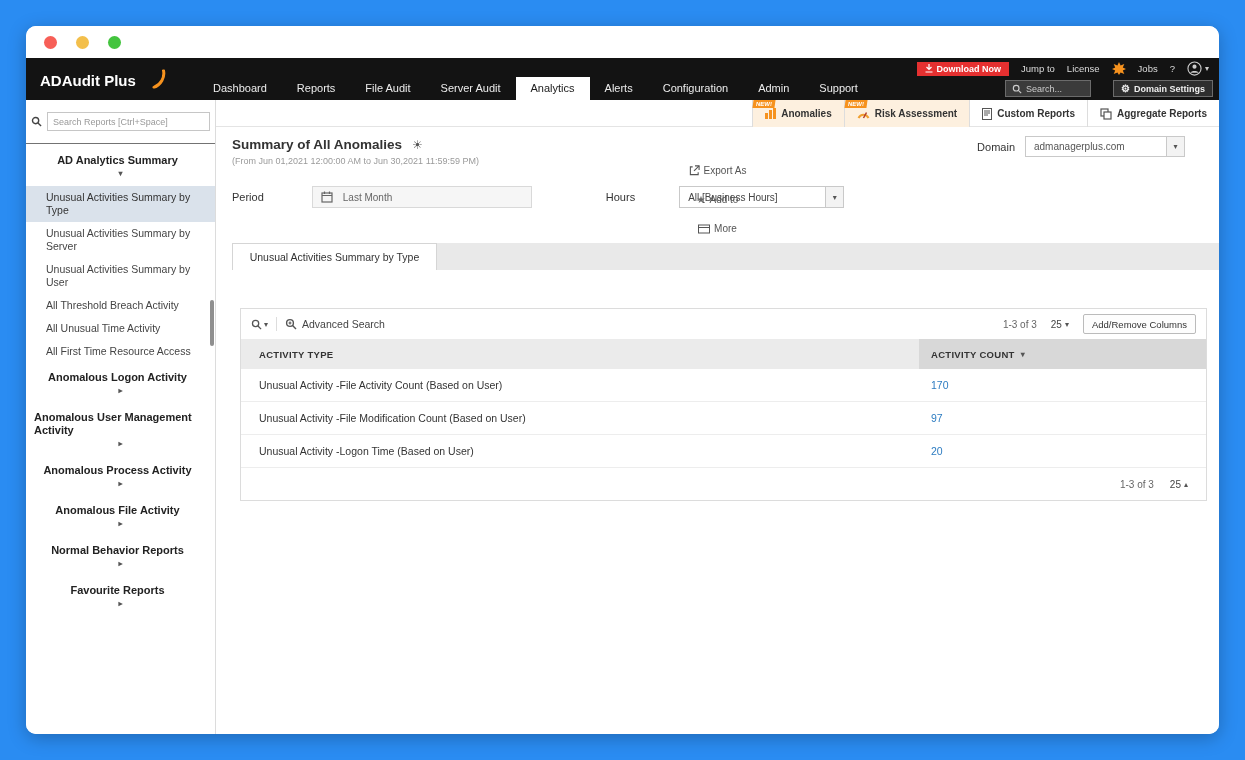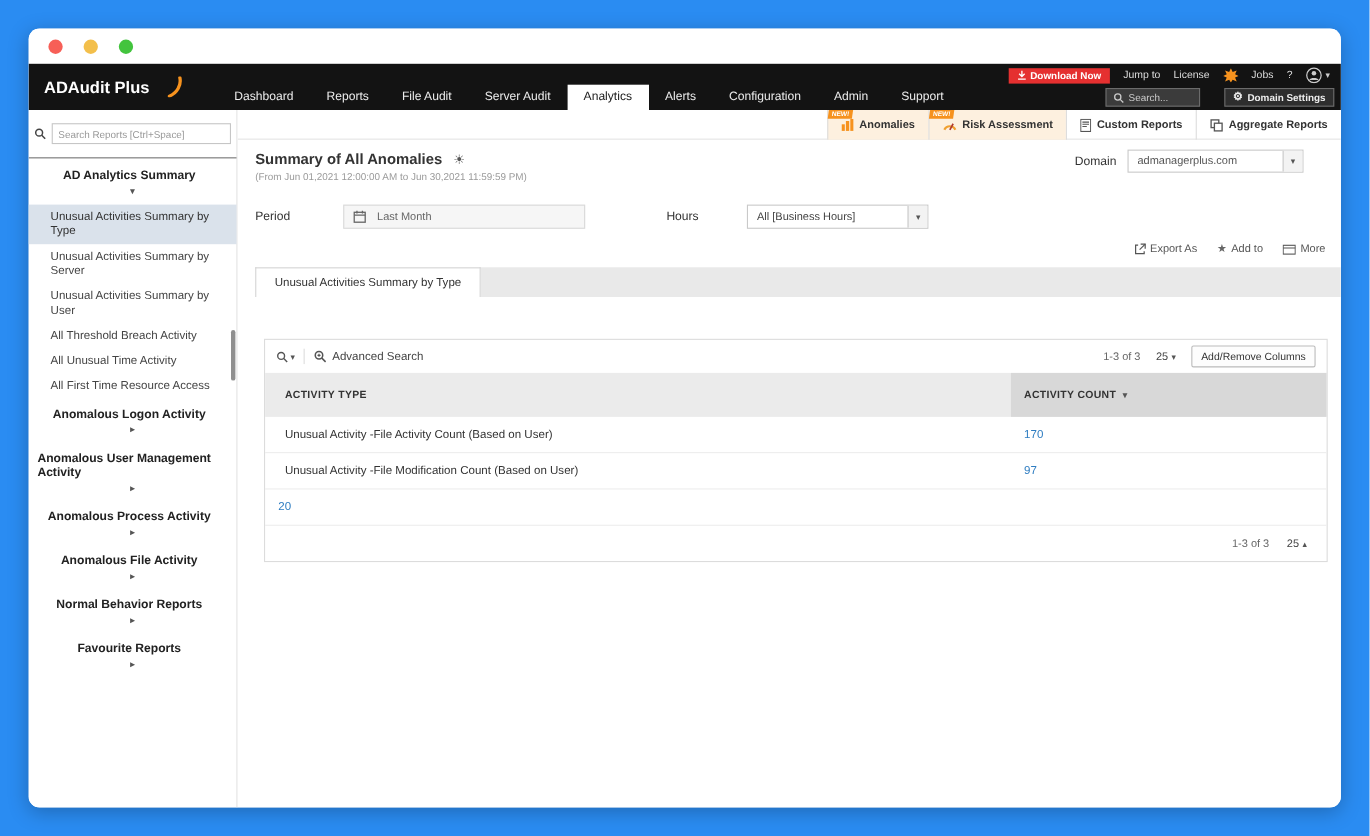--- a/index.html
+++ b/index.html
@@ -61,34 +61,34 @@
   .page-sub { font-size:9px; color:#9a9a9a; margin-top:4px; }
   .domain-box { position:absolute; right:34px; top:36px; display:flex; align-items:center; gap:10px; }
   .domain-label { font-size:11px; color:#333; }
   .domain-select { width:160px; height:21px; border:1px solid #c9c9c9; background:#fff; display:flex; align-items:center; justify-content:space-between; padding-left:8px; font-size:10px; color:#555; cursor:pointer; }
   .dd { width:18px; height:100%; border-left:1px solid #c9c9c9; background:#f3f3f3; display:flex; align-items:center; justify-content:center; flex:none; }
   .filters { display:flex; align-items:center; margin:20px 16px 0;gap:32px; }
   .flabel { font-size:11px; color:#333; flex:none; }
   .period-box { margin-left:16px; width:220px; height:22px; background:#f6f6f6; border:1px solid #d9d9d9; display:flex; align-items:center; gap:10px; padding:0 8px; font-size:10px; color:#666; cursor:pointer; }
   .hours-label { margin-left:42px; }
   .hours-select { margin-left:12px; width:165px; height:22px; border:1px solid #c9c9c9; background:#fff; display:flex; align-items:center; justify-content:space-between; padding-left:8px; font-size:10px; color:#444; cursor:pointer; }
-  .actions { display:flex; justify-content:flex-end; align-items:center; gap:18px; margin:10px 14px 0; font-size:10px; color:#555; height:16px; }
+  .actions { display:flex; justify-content:flex-end; align-items:center; gap:18px; margin:10px 14px 0; font-size:10px; color:#555; height:16px;flex-direction:column; }
   .action { display:flex; align-items:center; gap:4px; cursor:pointer; }
   .star-glyph { font-size:10px; color:#666; }
   .view-tabs { margin:9px 0 0 16px; height:27px; background:#e9e9e9; position:relative; }
   .view-tab { position:absolute; left:0; top:0; height:27px; min-width:205px; background:#fff; border:1px solid #d5d5d5; border-bottom:none; display:flex; align-items:center; justify-content:center; font-size:10.5px; color:#333; padding:0 14px; cursor:pointer; }
   .card { margin:38px 12px 0 24px; border:1px solid #dcdcdc; background:#fff; }
   .card-toolbar { height:30px; display:flex; align-items:center; gap:8px; padding:0 10px; }
   .vdiv { width:1px; height:14px; background:#ddd; }
   .adv-search { display:flex; align-items:center; gap:5px; font-size:10.5px; color:#444; cursor:pointer; }
   .tb-right { margin-left:auto; display:flex; align-items:center; gap:14px; }
   .range-text { font-size:10px; color:#666; }
   .pagesize { display:flex; align-items:center; gap:3px; font-size:10px; color:#444; cursor:pointer; }
   .arc-btn { height:20px; border:1px solid #bbb; background:#fdfdfd; border-radius:2px; font-size:9.5px; color:#333; padding:0 8px; font-family:"Liberation Sans",sans-serif; cursor:pointer; }
-  .thead { display:flex; height:40px; }
+  .thead { display:flex; height:30px; }
   .th1 { flex:1; background:#ebebeb; display:flex; align-items:center; padding-left:18px; font-size:9.5px; font-weight:bold; color:#333; letter-spacing:.3px; cursor:pointer; }
   .th2 { width:287px; background:#d8d8d8; display:flex; align-items:center; gap:6px; padding-left:12px; font-size:9.5px; font-weight:bold; color:#333; letter-spacing:.3px; cursor:pointer; }
   .trow { display:flex; height:33px; border-bottom:1px solid #ededed; align-items:center; font-size:10.5px; color:#333; }
   .td1 { flex:1; padding-left:18px; }
   .td2 { width:287px; padding-left:12px; }
   .count-link { color:#2d7cc1; text-decoration:none; cursor:pointer; }
   .card-footer { height:32px; display:flex; justify-content:flex-end; align-items:center; gap:16px; padding-right:18px; font-size:10px; color:#555; }
   .iconsearch { display:flex; align-items:center; gap:2px; cursor:pointer; }
 </style>
 </head>
@@ -353,20 +353,21 @@
 
         <div class="trow">
           <div class="td1">Unusual Activity -File Activity Count (Based on User)</div>
           <div class="td2"><a class="count-link">170</a></div>
         </div>
         <div class="trow">
           <div class="td1">Unusual Activity -File Modification Count (Based on User)</div>
           <div class="td2"><a class="count-link">97</a></div>
         </div>
         <div class="trow">
+          <div class="td1">Unusual Activity -Logon Time (Based on User)</div>
           <div class="td2"><a class="count-link">20</a></div>
         </div>
 
         <div class="card-footer">
           <span class="range-text">1-3 of 3</span>
           <span class="pagesize">
             <span>25</span>
             <span class="chev">▴</span>
           </span>
         </div>

